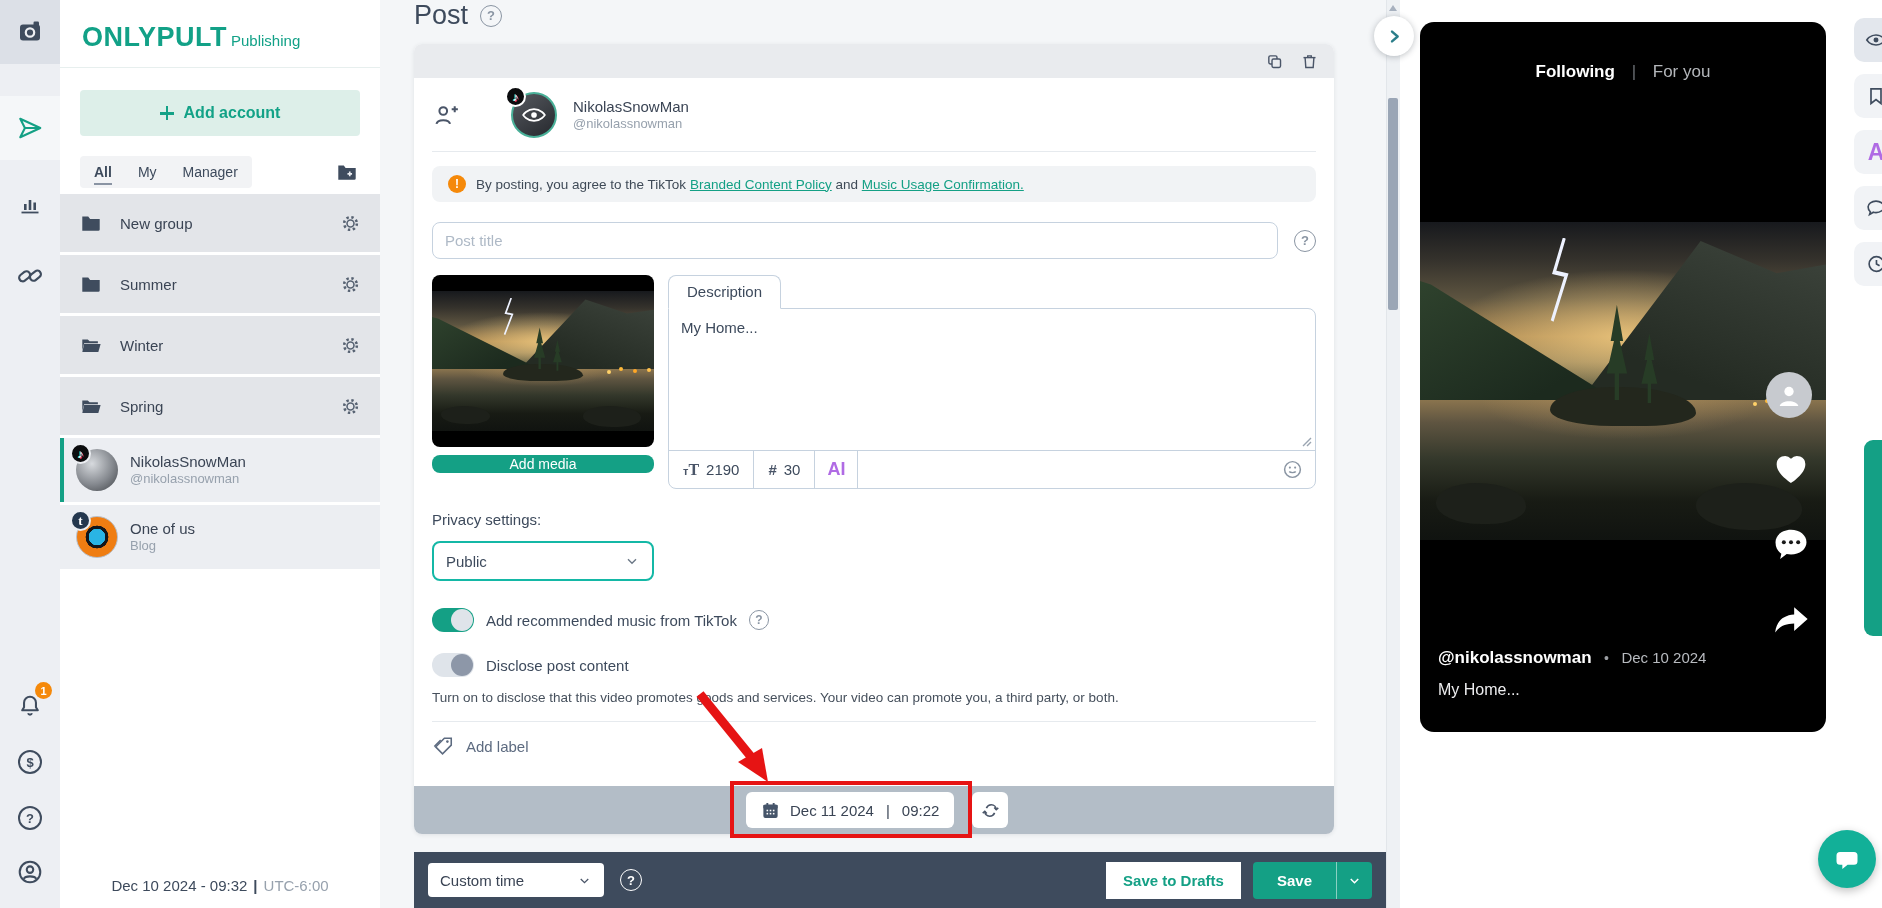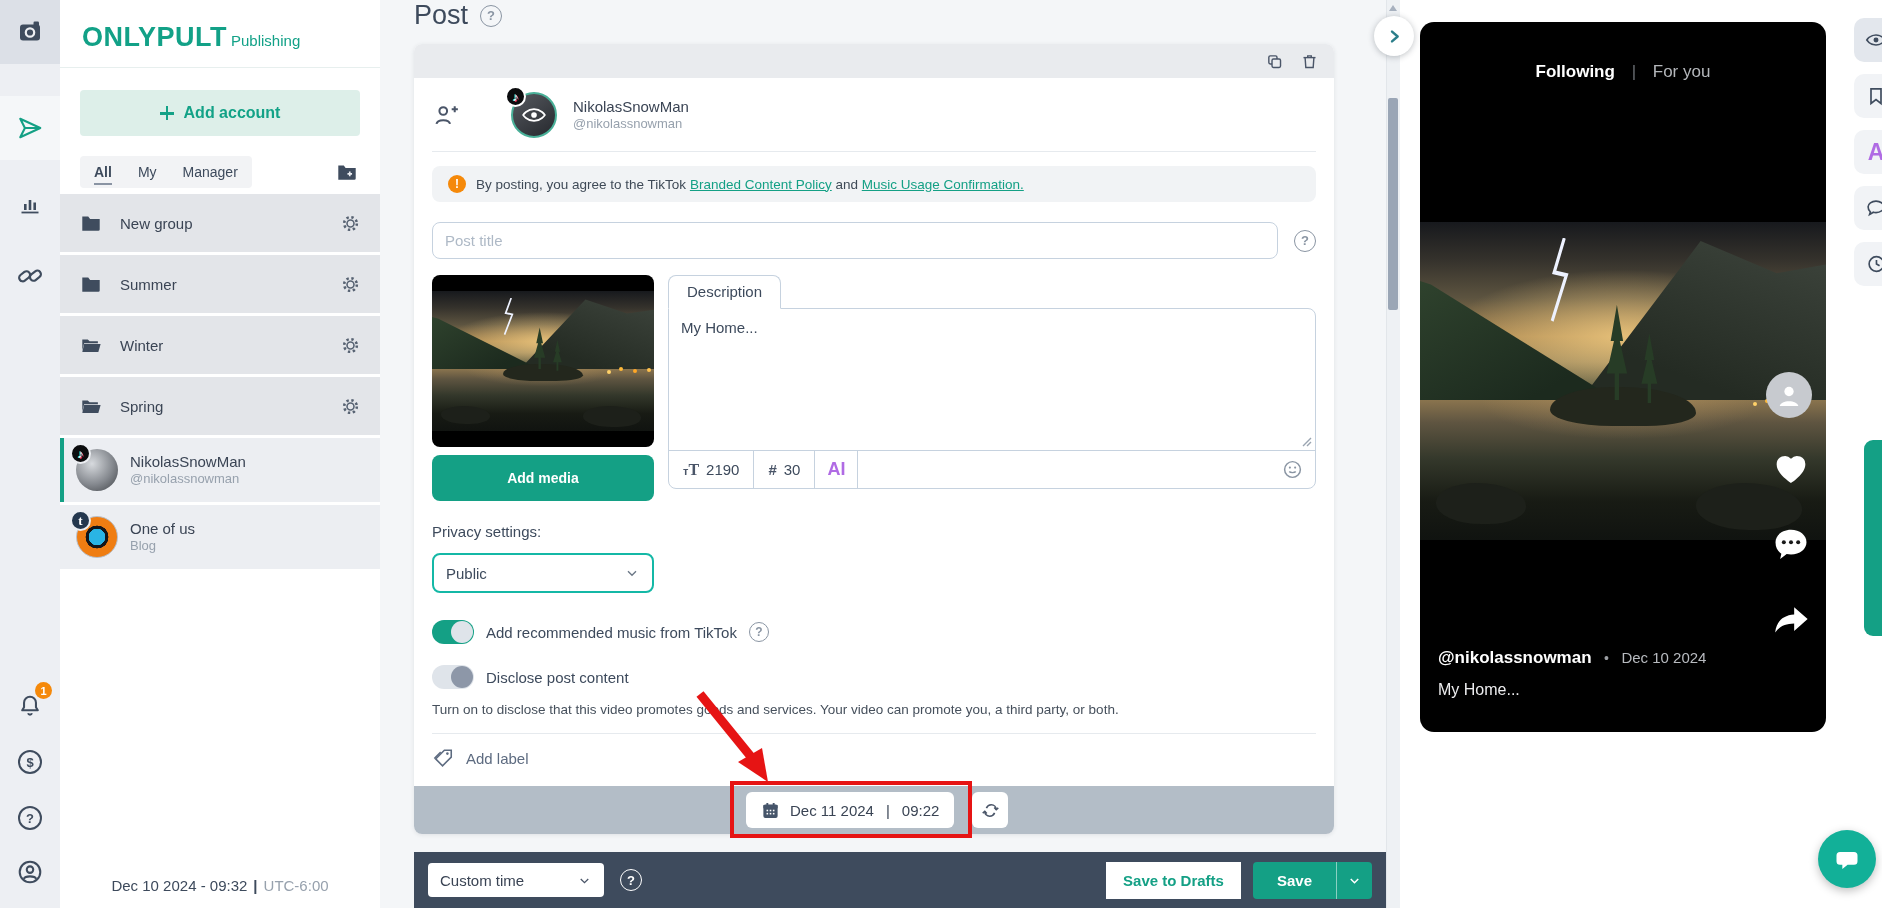--- a/index.html
+++ b/index.html
@@ -69,21 +69,21 @@
   .av-post{width:46px;height:46px;border-radius:50%;border:2px solid #49b098;background:linear-gradient(145deg,#56595f,#26292e);display:flex;align-items:center;justify-content:center}
   .policy{margin-top:14px;background:#f1f3f5;border-radius:8px;padding:9px 16px;display:flex;align-items:center;gap:10px;font-size:13.5px;color:#3f4a57}
   .warn-dot{width:18px;height:18px;border-radius:50%;background:#f5890a;color:#fff;font-weight:bold;font-size:12px;display:flex;align-items:center;justify-content:center;flex:none}
   .policy a{color:#14a085;text-decoration:underline;cursor:pointer}
   .title-row{margin-top:20px;display:flex;align-items:center;gap:16px}
   .title-input{flex:1;height:37px;border:1px solid #c6d2df;border-radius:8px;display:flex;align-items:center;padding:0 12px;color:#aeb9c6;font-size:15px;background:#fff}
   .compose{margin-top:16px;display:flex;gap:14px;align-items:flex-start}
   .media-col{width:222px;flex:none}
   .thumb{height:172px;border-radius:8px;background:#000;position:relative;overflow:hidden}
   .thumb .scene{left:0;right:0;top:16px;bottom:16px}
-  .add-media{margin-top:8px;height:46px;background:#14a085;border-radius:8px;color:#fff;font-weight:bold;font-size:14px;display:flex;align-items:center;justify-content:center;cursor:pointer}
+  .add-media{margin-top:8px;height:18px;background:#14a085;border-radius:8px;color:#fff;font-weight:normal;font-size:14px;display:flex;align-items:center;justify-content:center;cursor:pointer}
   .desc-col{flex:1;min-width:0}
   .desc-tab{display:inline-block;position:relative;z-index:2;background:#fff;border:1px solid #c6d2df;border-bottom:1px solid #fff;border-radius:8px 8px 0 0;padding:7px 18px 8px;font-size:15px;color:#3d4a5c;margin-bottom:-1px;cursor:pointer}
   .desc-box{border:1px solid #c6d2df;border-radius:0 8px 8px 8px;background:#fff}
   .desc-text{height:141px;padding:10px 12px;font-size:15px;color:#3d4a5c;position:relative}
   .resize-h{position:absolute;right:3px;bottom:3px}
   .desc-tools{border-top:1px solid #c6d2df;height:38px;display:flex;align-items:stretch}
   .tool{display:flex;align-items:center;gap:7px;padding:0 14px;border-right:1px solid #c6d2df;font-size:15px;color:#3d4a5c;cursor:pointer}
   .tt-small{font-size:11px;font-weight:bold;color:#4a5568;align-self:flex-end;margin-bottom:3px}
   .tt-big{font-size:16px;font-weight:bold;color:#4a5568;font-family:"Liberation Serif",serif}
   .tool-hash{font-weight:bold;color:#4a5568}

